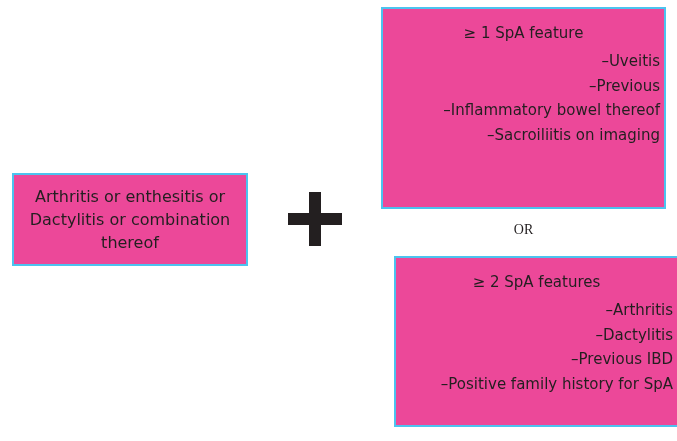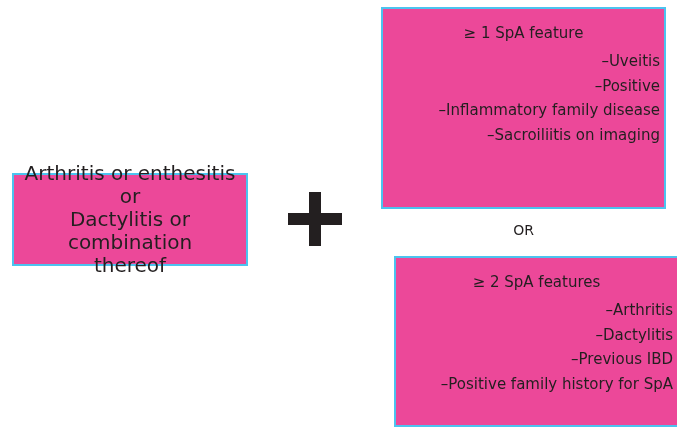--- a/index.html
+++ b/index.html
@@ -30,21 +30,21 @@
     left: 12px;
     top: 173px;
     width: 236px;
     height: 93px;
     display: flex;
     align-items: center;
     justify-content: center;
   }
   #left-box .lines {
     text-align: center;
-    font-size: 20px;
+    font-size: 16px;
     line-height: 23px;
     padding: 0 6px;
   }
 
   
   #plus-sign {
     position: absolute;
     left: 288px;
     top: 192px;
     width: 54px;
@@ -104,20 +104,21 @@
 
   
   #or-label {
     position: absolute;
     left: 381px;
     top: 222px;
     width: 285px;
     text-align: center;
     font-size: 14px;
     color: #231f20;
+    font-family: Liberation Serif, serif;
   }
 </style>
 </head>
 <body>
 
 <div id="canvas">
 
   <div class="box" id="left-box">
     <div class="lines">
       <div>Arthritis or enthesitis or</div>
@@ -128,22 +129,22 @@
 
   <div id="plus-sign">
     <div class="bar h"></div>
     <div class="bar v"></div>
   </div>
 
   <div class="box" id="top-right-box">
     <div class="feature-heading">≥ 1 SpA feature</div>
     <ul class="feature-list">
       <li><span class="dash">–</span><span>Uveitis</span></li>
-      <li><span class="dash">–</span><span>Positive</span></li>
-      <li><span class="dash">–</span><span>Inflammatory family disease</span></li>
+      <li><span class="dash">–</span><span>Previous</span></li>
+      <li><span class="dash">–</span><span>Inflammatory bowel thereof</span></li>
       <li><span class="dash">–</span><span>Sacroiliitis on imaging</span></li>
     </ul>
   </div>
 
   <div id="or-label">OR</div>
 
   <div class="box" id="bottom-right-box">
     <div class="feature-heading">≥ 2 SpA features</div>
     <ul class="feature-list">
       <li><span class="dash">–</span><span>Arthritis</span></li>

